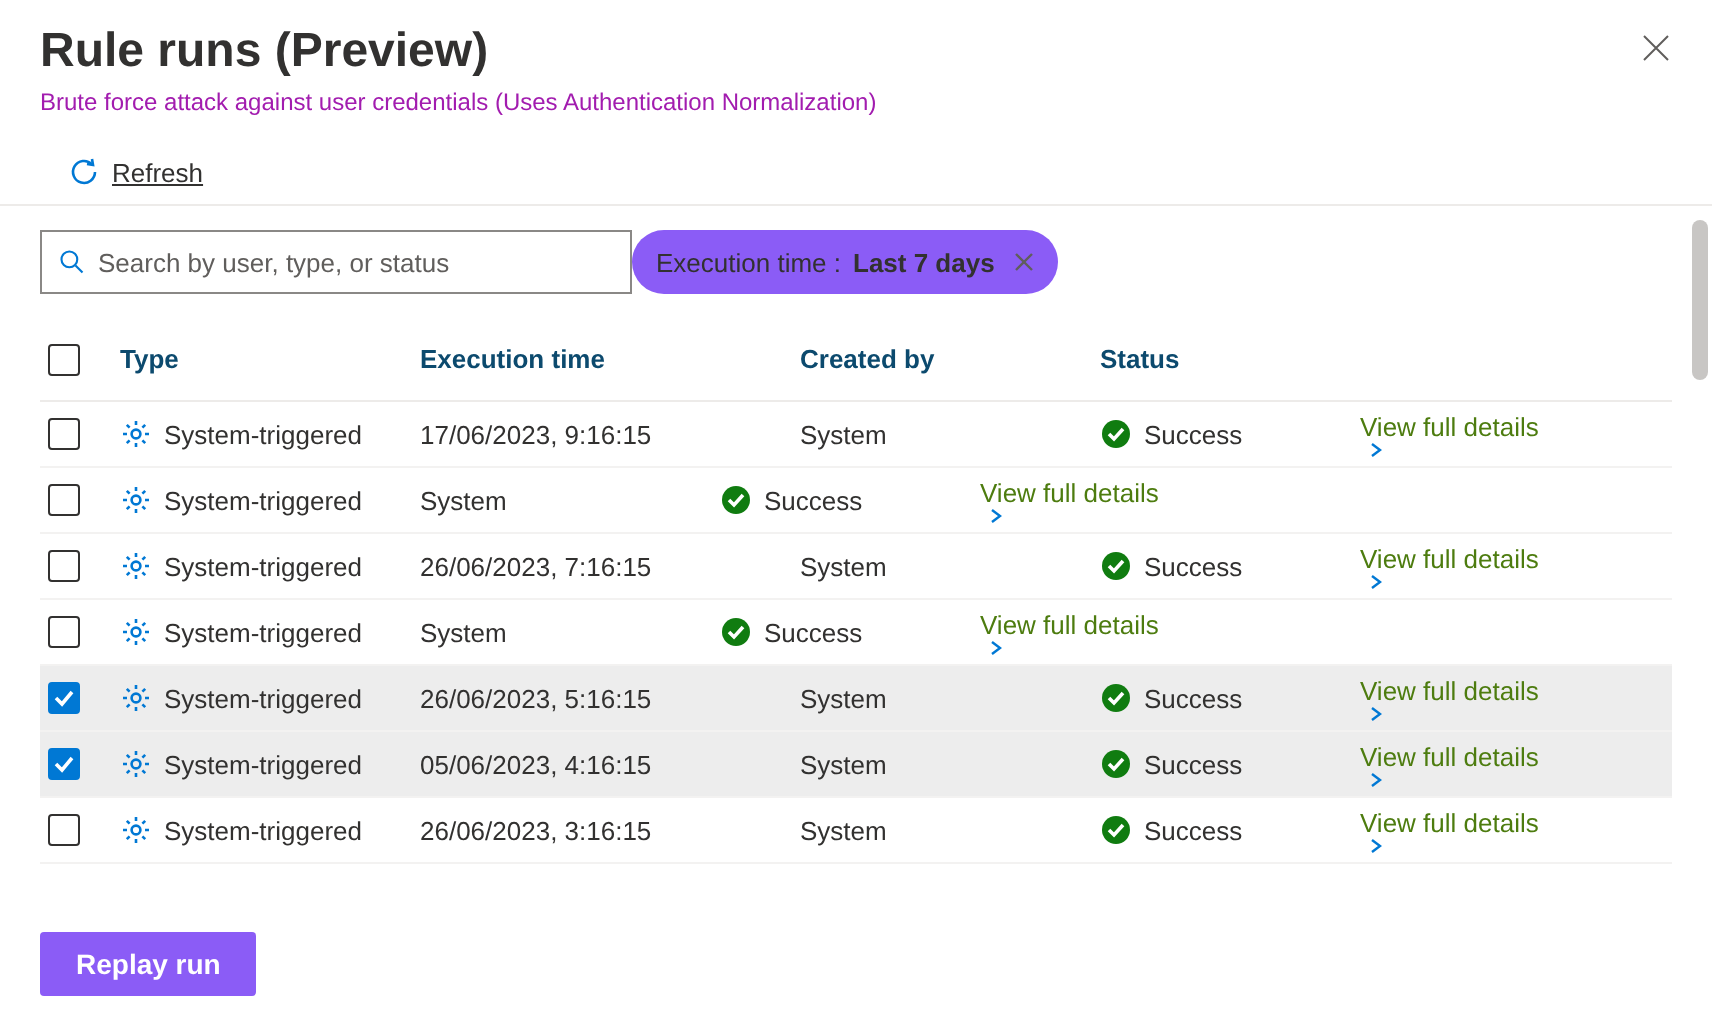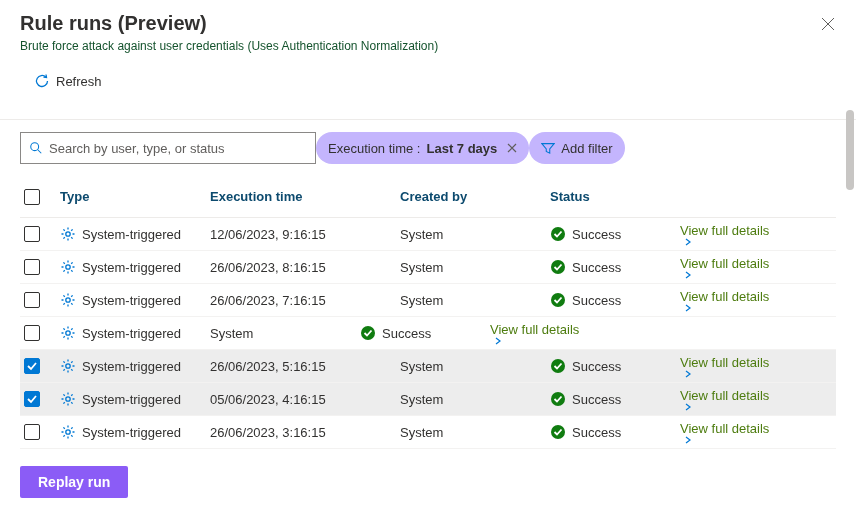--- a/index.html
+++ b/index.html
@@ -1,27 +1,27 @@
 <!DOCTYPE html>
 <html><head>
   <meta charset="utf-8">
   <style>
     * { box-sizing: border-box; margin: 0; padding: 0; }
     body { font-family: "Segoe UI", -apple-system, sans-serif; font-size: 13px; color: #323130; width: 856px; height: 514px; position: relative; background: #fff; }
     .header { padding: 12px 20px 8px 20px; position: relative; }
-    .title { font-size: 20px; font-weight: 600; color: #323130; }
-    .subtitle { font-size: 12px; color: #14532d; margin-top: 4px; }
+    .title { font-size: 24px; font-weight: 600; color: #323130; }
+    .subtitle { font-size: 12px; color: #a21caf; margin-top: 4px; }
     .close-btn { position: absolute; top: 16px; right: 20px; cursor: pointer; }
-    .toolbar { padding: 8px 20px 26px 28px; display: flex; align-items: flex-start; gap: 8px; border-bottom: 1px solid #edebe9; }
+    .toolbar { padding: 8px 20px 4px 28px; display: flex; align-items: flex-start; gap: 8px; border-bottom: 1px solid #edebe9; text-decoration: underline; }
     .refresh-btn { display: flex; align-items: center; gap: 6px; cursor: pointer; padding: 4px 6px; color: #323130; }
     .filters { padding: 12px 20px; display: flex; align-items: center; gap: 0; }
     .search-box { display: flex; align-items: center; border: 1px solid #8a8886; width: 296px; height: 32px; padding: 0 8px; }
     .search-box input { border: none; outline: none; flex: 1; font-size: 13px; font-family: inherit; margin-left: 6px; color: #323130; }
     .search-box input::placeholder { color: #605e5c; }
-    .pill { display: flex; align-items: center; background: #c4b5fd; border-radius: 16px; height: 32px; padding: 0 12px; font-size: 13px; color: #323130; gap: 6px; }
+    .pill { display: flex; align-items: center; background: #8b5cf6; border-radius: 16px; height: 32px; padding: 0 12px; font-size: 13px; color: #323130; gap: 6px; }
     .pill .label-part { color: #323130; }
     .pill .value-part { font-weight: 600; }
     .pill-close { margin-left: 4px; cursor: pointer; display: inline-flex; }
     .table-wrapper { padding: 0 20px; }
     .table-header { display: flex; align-items: center; height: 42px; border-bottom: 1px solid #edebe9; font-weight: 600; font-size: 13px; color: #0c4a6e; }
     .col-check { width: 40px; display: flex; align-items: center; justify-content: flex-start; padding-left: 4px; }
     .col-type { width: 150px; display: flex; align-items: center; }
     .col-time { width: 190px; display: flex; align-items: center; }
     .col-created { width: 150px; display: flex; align-items: center; }
     .col-status { width: 130px; display: flex; align-items: center; }
@@ -72,26 +72,20 @@
   </div>
   <div class="pill">
     <span class="label-part">Execution time : </span>
     <span class="value-part">Last 7 days</span>
     <span class="pill-close">
       <svg width="10" height="10" viewBox="0 0 10 10">
           <path d="M1 1 L9 9 M9 1 L1 9" stroke="#605e5c" stroke-width="1.2"></path>
         </svg>
     </span>
   </div>
-  <div class="pill">
-    <svg width="14" height="14" viewBox="0 0 16 16">
-        <path d="M1 3 h14 l-5 6 v5 l-4 -2 v-3 z" fill="none" stroke="#0078d4" stroke-width="1.2"></path>
-      </svg>
-    <span>Add filter</span>
-  </div>
 </div>
 
 <div class="table-wrapper">
   <div class="table-header">
     <div class="col-check">
       <div class="checkbox"></div>
     </div>
     <div class="col-type">Type</div>
     <div class="col-time">Execution time</div>
     <div class="col-created">Created by</div>
@@ -105,51 +99,50 @@
         </div>
         <div class="col-type">
           <span class="type-cell">
             <svg width="16" height="16" viewBox="0 0 16 16">
               <circle cx="8" cy="8" r="2.2" fill="none" stroke="#0078d4" stroke-width="1.3"></circle>
               <path d="M8 1.5v2M8 12.5v2M14.5 8h-2M3.5 8h-2M12.6 3.4l-1.4 1.4M4.8 11.2l-1.4 1.4M12.6 12.6l-1.4-1.4M4.8 4.8L3.4 3.4" stroke="#0078d4" stroke-width="1.3"></path>
             </svg>
             <span>System-triggered</span>
           </span>
         </div>
-        <div class="col-time">12/06/2023, 9:16:15</div>
-        <div class="col-created">System</div>
-        <div class="col-status">
-          <span class="status-cell">
-            <svg width="16" height="16" viewBox="0 0 16 16">
-              <circle cx="8" cy="8" r="7" fill="#107c10"></circle>
-              <path d="M4.5 8 L7 10.5 L11.5 5.5" stroke="#fff" stroke-width="1.8" fill="none"></path>
-            </svg>
-            <span>Success</span>
-          </span>
-        </div>
-        <div class="col-action">
-          <span class="link"><span>View full details</span><svg width="8" height="8" viewBox="0 0 8 8" style="margin-left:4px">
-              <path d="M2 1 L6 4 L2 7" stroke="#0078d4" stroke-width="1.2" fill="none"></path>
-            </svg></span>
-        </div>
-      </div>
-      <div class="table-row">
-        <div class="col-check">
-          <div class="checkbox"></div>
-        </div>
-        <div class="col-type">
-          <span class="type-cell">
-            <svg width="16" height="16" viewBox="0 0 16 16">
-              <circle cx="8" cy="8" r="2.2" fill="none" stroke="#0078d4" stroke-width="1.3"></circle>
-              <path d="M8 1.5v2M8 12.5v2M14.5 8h-2M3.5 8h-2M12.6 3.4l-1.4 1.4M4.8 11.2l-1.4 1.4M12.6 12.6l-1.4-1.4M4.8 4.8L3.4 3.4" stroke="#0078d4" stroke-width="1.3"></path>
-            </svg>
-            <span>System-triggered</span>
-          </span>
-        </div>
-        <div class="col-time">26/06/2023, 8:16:15</div>
+        <div class="col-time">17/06/2023, 9:16:15</div>
+        <div class="col-created">System</div>
+        <div class="col-status">
+          <span class="status-cell">
+            <svg width="16" height="16" viewBox="0 0 16 16">
+              <circle cx="8" cy="8" r="7" fill="#107c10"></circle>
+              <path d="M4.5 8 L7 10.5 L11.5 5.5" stroke="#fff" stroke-width="1.8" fill="none"></path>
+            </svg>
+            <span>Success</span>
+          </span>
+        </div>
+        <div class="col-action">
+          <span class="link"><span>View full details</span><svg width="8" height="8" viewBox="0 0 8 8" style="margin-left:4px">
+              <path d="M2 1 L6 4 L2 7" stroke="#0078d4" stroke-width="1.2" fill="none"></path>
+            </svg></span>
+        </div>
+      </div>
+      <div class="table-row">
+        <div class="col-check">
+          <div class="checkbox"></div>
+        </div>
+        <div class="col-type">
+          <span class="type-cell">
+            <svg width="16" height="16" viewBox="0 0 16 16">
+              <circle cx="8" cy="8" r="2.2" fill="none" stroke="#0078d4" stroke-width="1.3"></circle>
+              <path d="M8 1.5v2M8 12.5v2M14.5 8h-2M3.5 8h-2M12.6 3.4l-1.4 1.4M4.8 11.2l-1.4 1.4M12.6 12.6l-1.4-1.4M4.8 4.8L3.4 3.4" stroke="#0078d4" stroke-width="1.3"></path>
+            </svg>
+            <span>System-triggered</span>
+          </span>
+        </div>
         <div class="col-created">System</div>
         <div class="col-status">
           <span class="status-cell">
             <svg width="16" height="16" viewBox="0 0 16 16">
               <circle cx="8" cy="8" r="7" fill="#107c10"></circle>
               <path d="M4.5 8 L7 10.5 L11.5 5.5" stroke="#fff" stroke-width="1.8" fill="none"></path>
             </svg>
             <span>Success</span>
           </span>
         </div>

